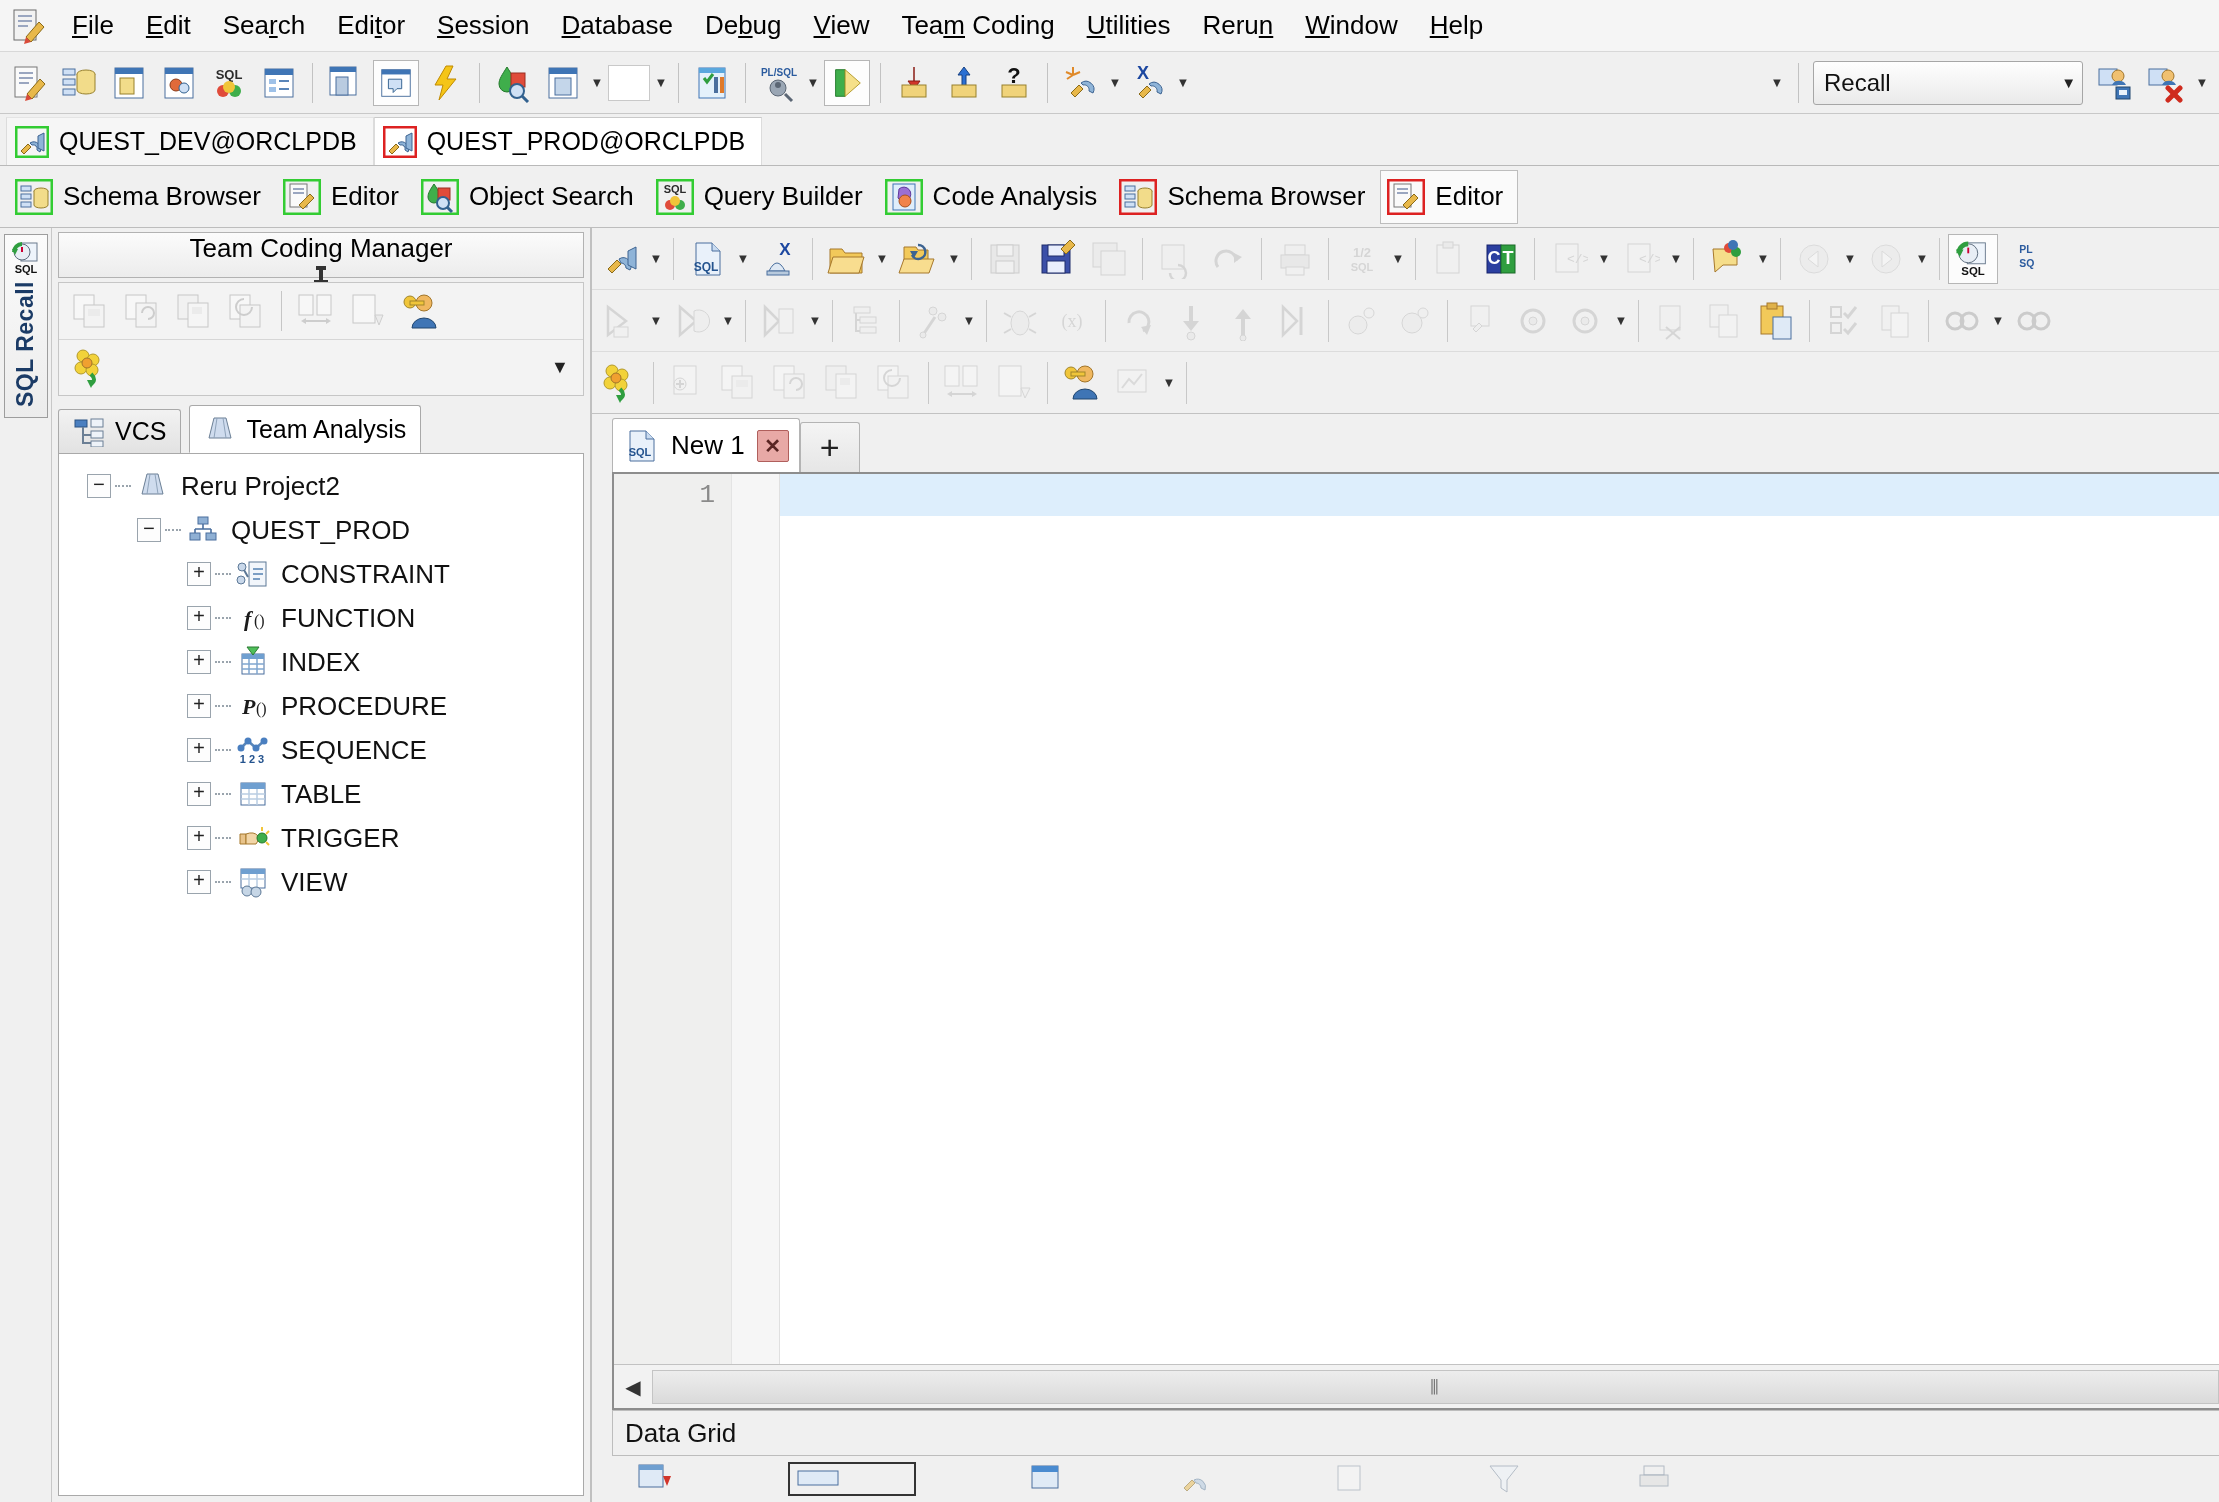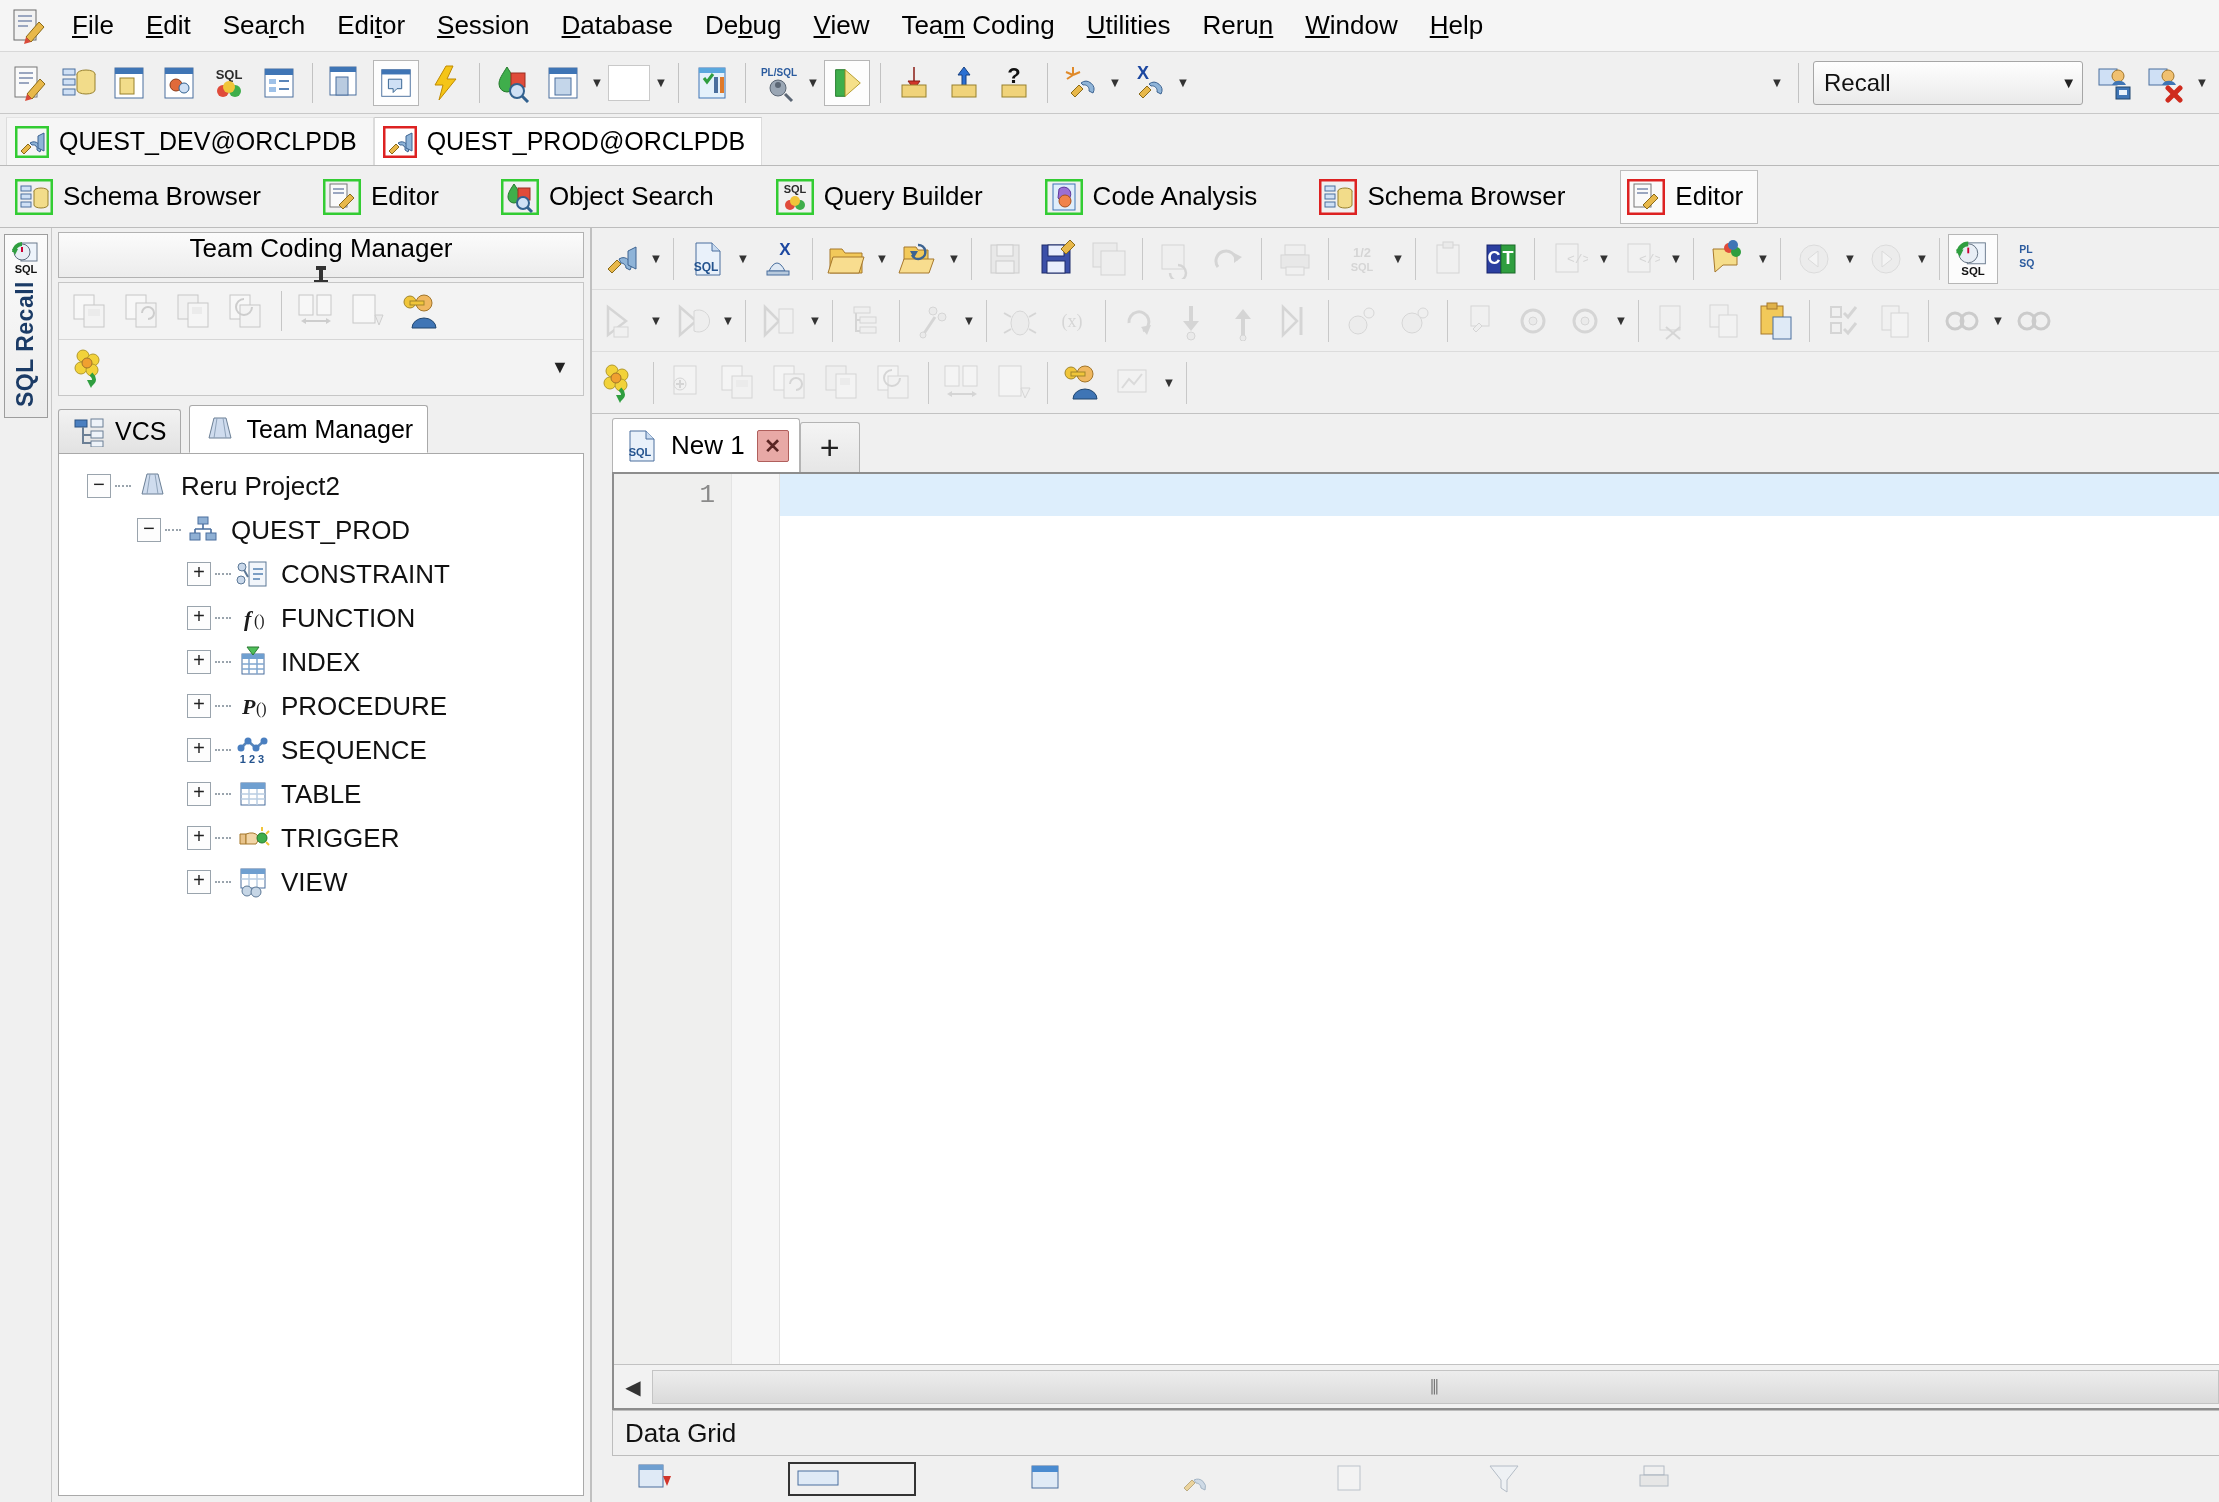--- a/index.html
+++ b/index.html
@@ -94,21 +94,20 @@
   .conn-tab.active { background: #ffffff; border-top:1px solid #c9c9c9; }
   .conn-plug { width: 34px; height: 32px; margin-right: 10px; flex:none; }
 
   
   .modulebar {
     height: 62px;
     background: #f0f0f0;
     display: flex; align-items: center;
     padding-left: 8px;
     border-bottom: 1px solid #bdbdbd;
-    gap: 40px;
   }
   .module-btn {
     display: flex; align-items: center;
     height: 54px;
     padding: 0 14px 0 6px;
     font-size: 26px;
     border: 1px solid transparent;
   }
   .module-btn.active { border: 1px solid #bdbdbd; background: #fafafa; }
   .module-btn .mico { width: 38px; height: 36px; margin-right: 10px; flex:none; }
@@ -750,21 +749,21 @@
           <span>VCS</span>
         </div>
         <div class="ltab active">
           <span class="tico">
             <svg width="34" height="30" viewBox="0 0 34 30">
               <polygon points="10,4 22,4 27,24 5,24" fill="#cfdcee" stroke="#6b7f95"></polygon>
               <line x1="13" y1="4" x2="10" y2="24" stroke="#8fa3ba"></line>
               <line x1="19" y1="4" x2="22" y2="24" stroke="#8fa3ba"></line>
             </svg>
           </span>
-          <span>Team Manager</span>
+          <span>Team Analysis</span>
         </div>
       </div>
 
       <div class="tree">
 
         <div class="tnode" style="padding-left:28px;">
           <span class="texp">−</span>
           <span class="tdots"></span>
           <span class="tico">
             <svg width="34" height="30" viewBox="0 0 34 30">

